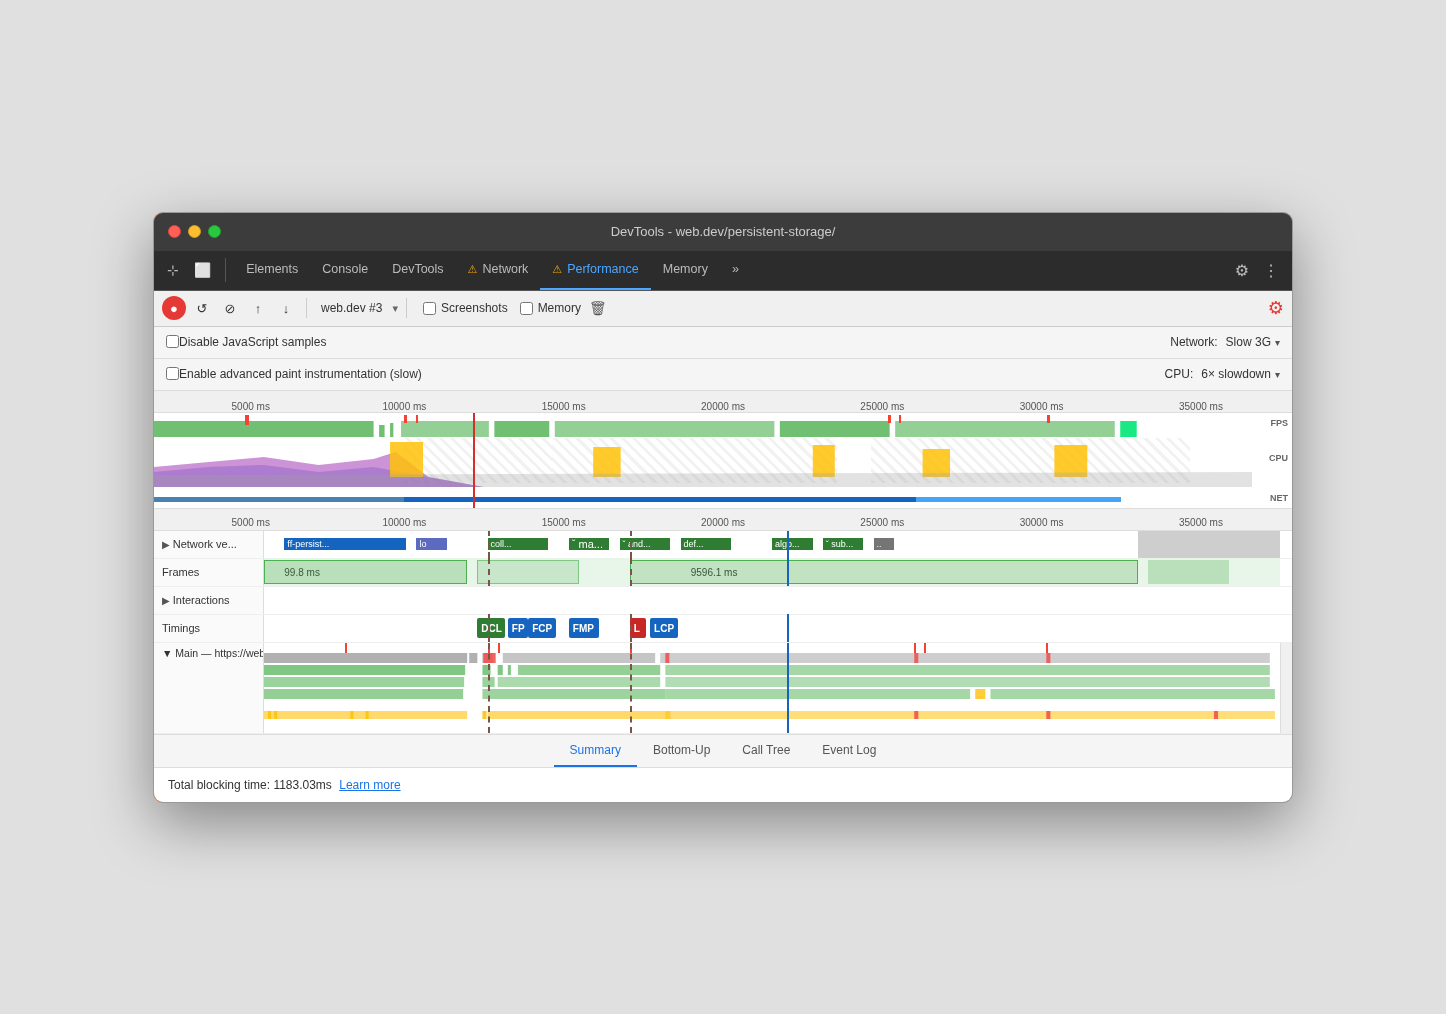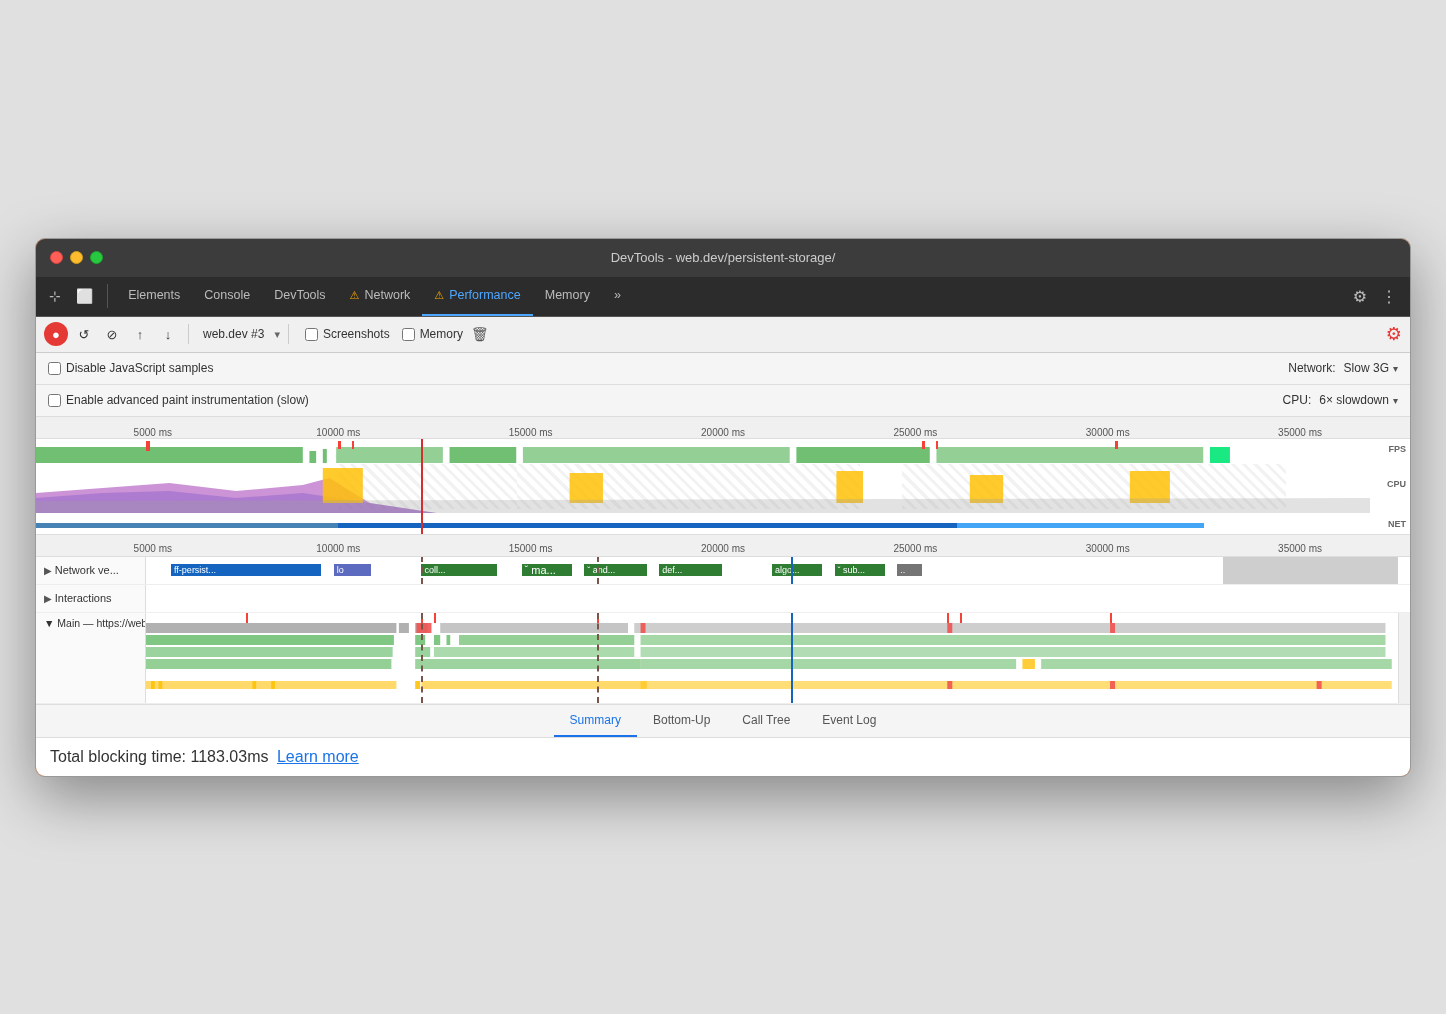--- a/index.html
+++ b/index.html
@@ -5,21 +5,21 @@
     * { box-sizing: border-box; margin: 0; padding: 0; }
     body {
       background: #e0e0e0;
       display: flex;
       justify-content: center;
       align-items: center;
       min-height: 100vh;
       font-family: -apple-system, BlinkMacSystemFont, 'Segoe UI', sans-serif;
     }
     .window {
-      width: 1376px;
+      width: 1140px;
       background: #f97316;
       border-radius: 10px;
       box-shadow: 0 20px 60px rgba(0,0,0,0.4);
       overflow: hidden;
       border: 1px solid #999;
     }
     .titlebar {
       background: #3c3c3c;
       height: 38px;
       display: flex;
@@ -181,22 +181,21 @@
     .options-bar-right {
       margin-left: auto;
       display: flex;
       align-items: flex-end;
       gap: 24px;
       font-size: 12px;
       color: #333;
     }
     .options-checkbox-label {
       display: flex;
-      align-items: flex-end;
-      gap: 5px;
+      align-items: flex-start;
       font-size: 12px;
       color: #333;
       cursor: pointer;
     }
     .options-select {
       font-size: 12px;
       color: #333;
       display: flex;
       align-items: center;
       gap: 4px;
@@ -467,21 +466,21 @@
       color: #555;
       cursor: pointer;
       border-bottom: 2px solid transparent;
     }
     .bottom-tab.active {
       color: #1a73e8;
       border-bottom: 2px solid #1a73e8;
     }
     .bottom-content {
       padding: 10px 14px;
-      font-size: 16px;
+      font-size: 12px;
       color: #333;
     }
     .learn-more {
       color: #1a73e8;
       text-decoration: underline;
       cursor: pointer;
     }
 
     .track-arrow {
       font-size: 10px;
@@ -686,29 +685,64 @@
         <div class="net-track-item" style="left:35%;width:5%;background:#2e7d32;font-size:9px;">ˇ and...</div>
         <div class="net-track-item" style="left:41%;width:5%;background:#2e7d32;font-size:9px;">def...</div>
         <div class="net-track-item" style="left:50%;width:4%;background:#2e7d32;font-size:9px;">algo...</div>
         <div class="net-track-item" style="left:55%;width:4%;background:#2e7d32;font-size:9px;">ˇ sub...</div>
         <div class="net-track-item" style="left:60%;width:2%;background:#757575;font-size:9px;">..</div>
         <div style="position:absolute;right:0;top:0;bottom:0;width:14%;background:#9e9e9e;opacity:0.5;"></div>
       </div>
       <div class="track-scrollbar" style="background:#e0e0e0;"></div>
     </div>
 
+    <div class="track frames-track" style="height:28px;">
+      <div class="track-label">
+        <span>Frames</span>
+      </div>
+      <div class="track-content" style="height:28px;background:#e8f5e9;position:relative;">
+        <div class="blue-vline" style="left:51.5%;"></div>
+        <div class="dashed-vline" style="left:22%;"></div>
+        <div class="dashed-vline" style="left:36%;"></div>
+        <span class="frame-label" style="left:2%;font-size:10px;color:#333;">99.8 ms</span>
+        <span class="frame-label" style="left:42%;font-size:10px;color:#333;">9596.1 ms</span>
+
+        <div style="position:absolute;left:0;top:2px;width:20%;height:24px;background:rgba(76,175,80,0.3);border:1px solid #4caf50;"></div>
+        <div style="position:absolute;left:21%;top:2px;width:10%;height:24px;background:rgba(76,175,80,0.2);border:1px solid #81c784;"></div>
+        <div style="position:absolute;left:36%;top:2px;width:50%;height:24px;background:rgba(76,175,80,0.25);border:1px solid #4caf50;"></div>
+        <div style="position:absolute;left:87%;top:2px;width:8%;height:24px;background:rgba(76,175,80,0.3);"></div>
+      </div>
+      <div class="track-scrollbar" style="background:#c8e6c9;"></div>
+    </div>
 
     <div class="track" style="height:28px;">
       <div class="track-label">
         <span class="track-arrow">▶</span>
         <span>Interactions</span>
       </div>
       <div class="track-scrollbar"></div>
     </div>
 
+    <div class="track" style="height:28px;">
+      <div class="track-label">
+        <span>Timings</span>
+      </div>
+      <div class="track-content" style="height:28px;position:relative;">
+        <div class="blue-vline" style="left:51.5%;"></div>
+        <div class="dashed-vline" style="left:22%;"></div>
+        <div class="dashed-vline" style="left:36%;"></div>
+        <div class="timing-marker timing-dcl" style="left:21%;width:28px;">DCL</div>
+        <div class="timing-marker timing-fp" style="left:24%;width:20px;">FP</div>
+        <div class="timing-marker timing-fcp" style="left:26%;width:28px;">FCP</div>
+        <div class="timing-marker timing-fmp" style="left:30%;width:30px;">FMP</div>
+        <div class="timing-marker timing-l" style="left:36%;width:16px;">L</div>
+        <div class="timing-marker timing-lcp" style="left:38%;width:28px;">LCP</div>
+      </div>
+      <div class="track-scrollbar"></div>
+    </div>
 
 
     <div class="track main-track" style="min-height:90px;align-items:flex-start;">
       <div class="track-label" style="min-height:90px;align-items:flex-start;padding-top:4px;">
         <span style="font-size:10.5px;">▼ Main — https://web.dev/persistent-storage/</span>
       </div>
       <div class="track-content" style="min-height:90px;position:relative;">
         <div class="blue-vline" style="left:51.5%;"></div>
         <div class="dashed-vline" style="left:22%;"></div>
         <div class="dashed-vline" style="left:36%;"></div>

